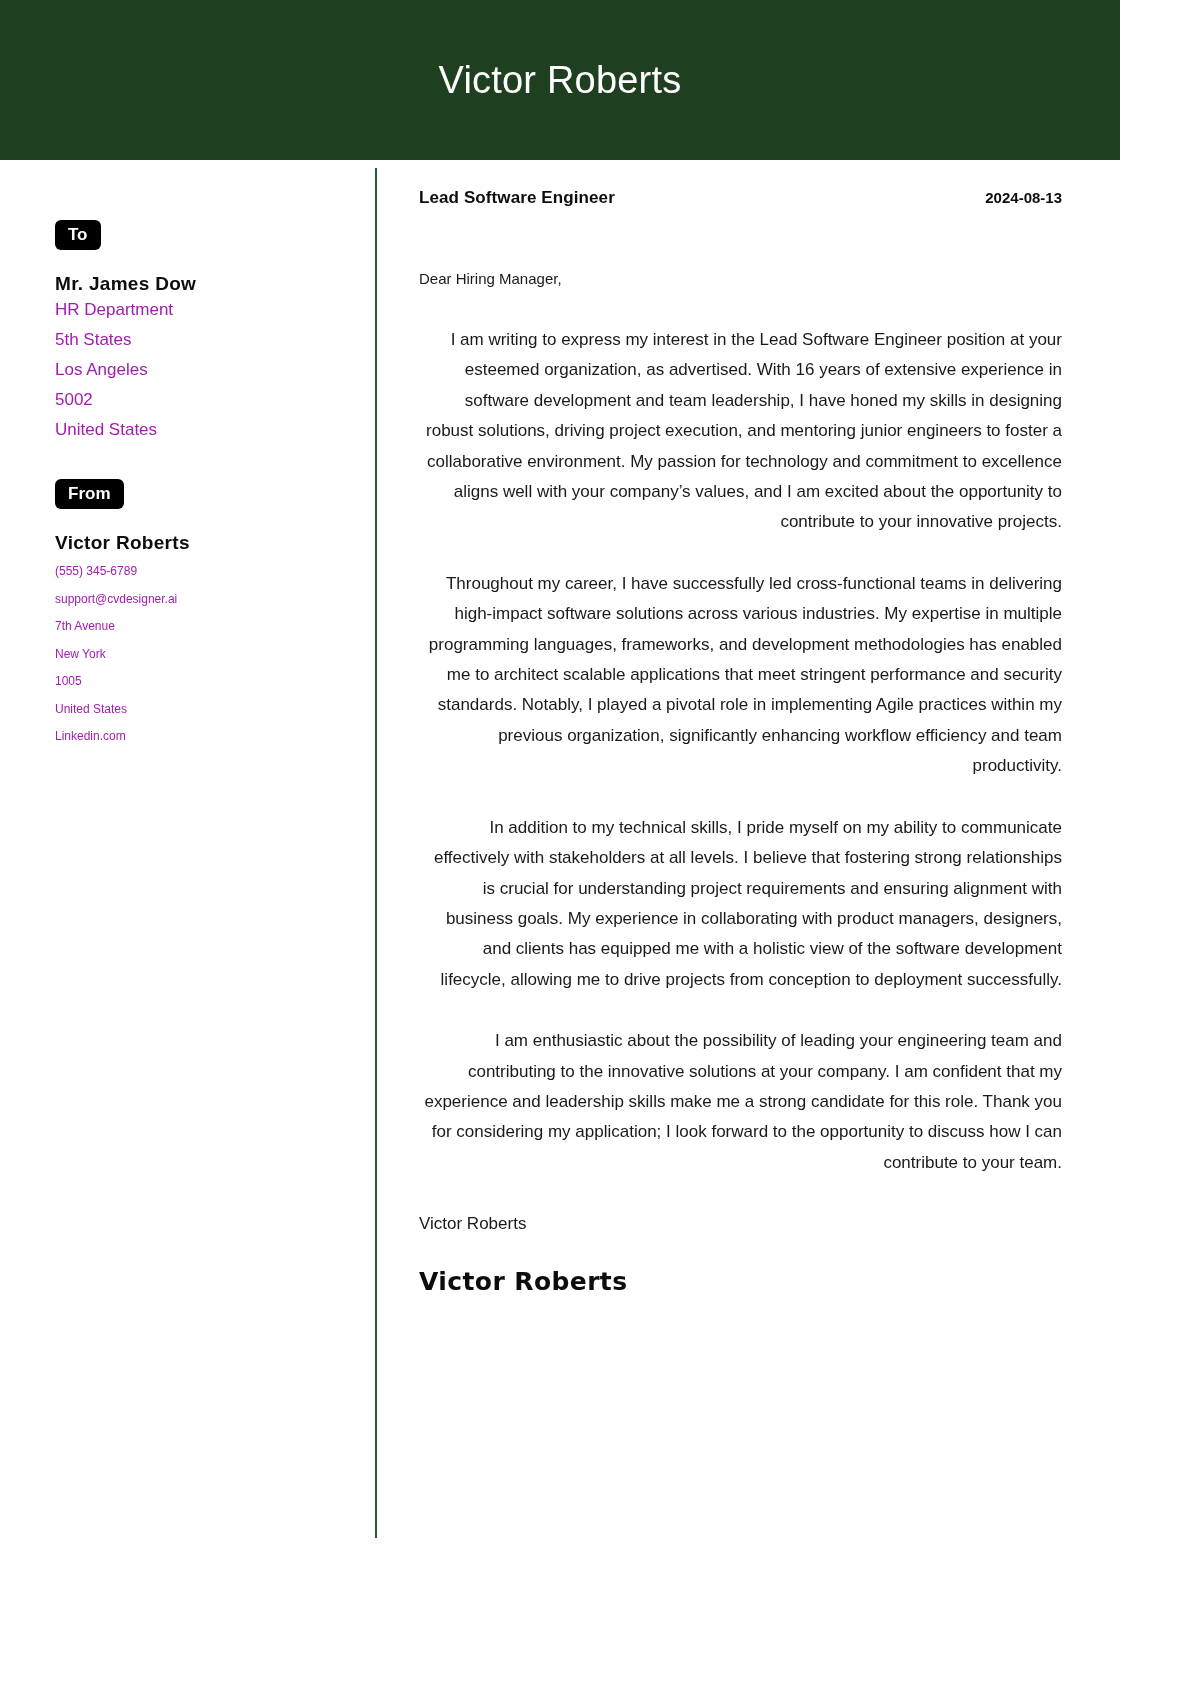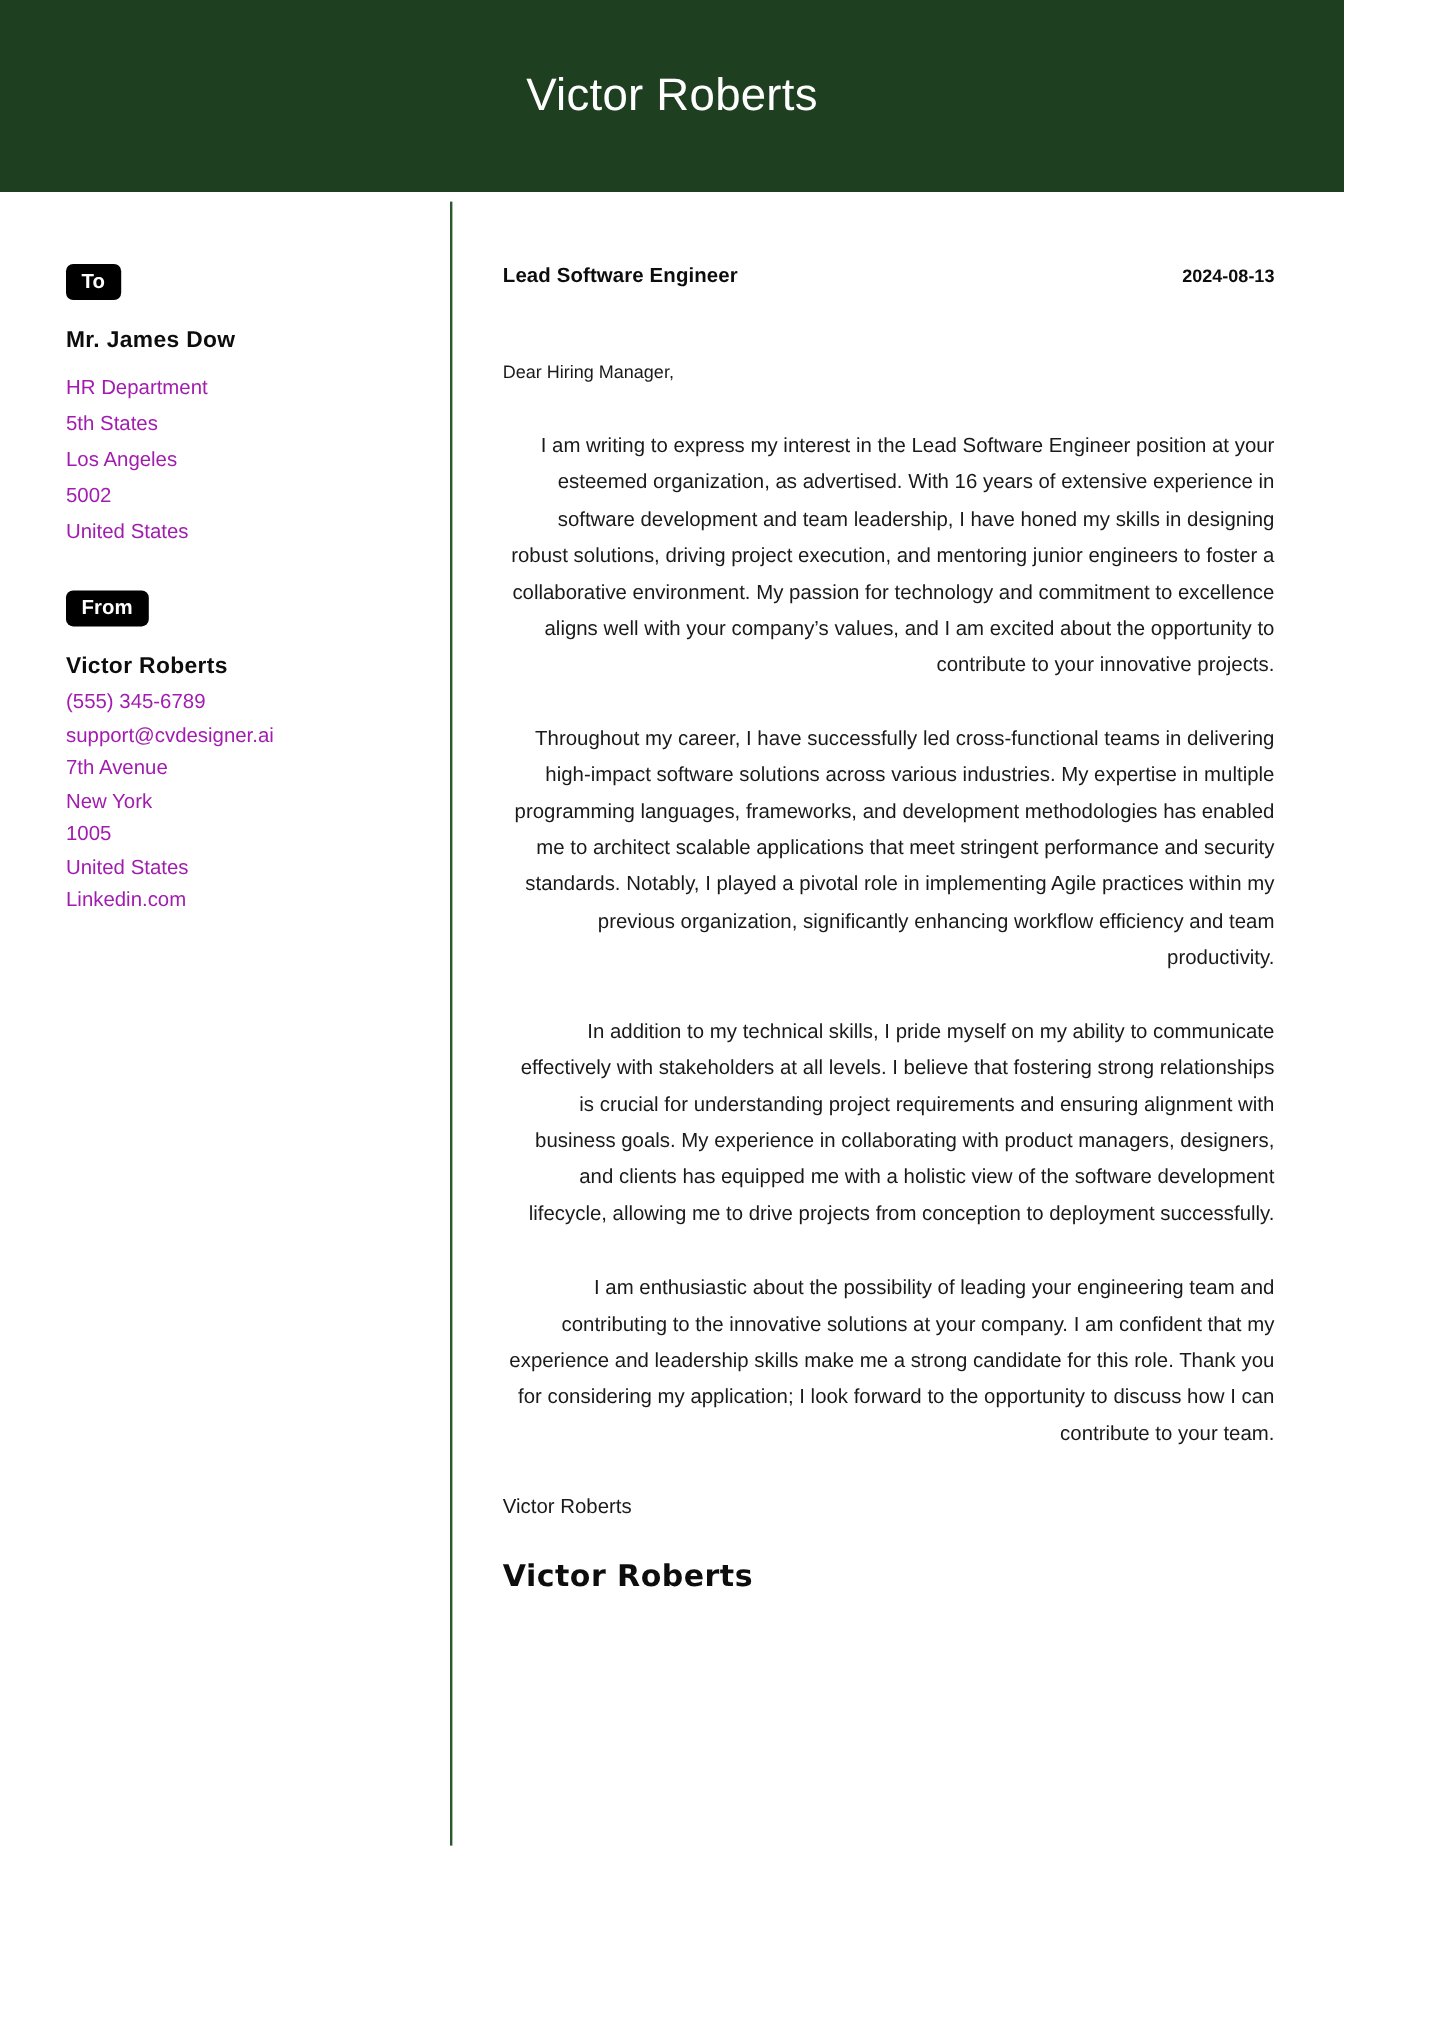--- a/index.html
+++ b/index.html
@@ -49,51 +49,51 @@
   .divider {
     width: 2px;
     background: #2E5730;
     flex: 0 0 2px;
     height: 1370px;
     margin-top: 8px;
   }
   .letter {
     flex: 1 1 auto;
     box-sizing: border-box;
-    padding: 60px 58px 0 42px;
+    padding: 28px 58px 0 42px;
   }
 
   
   .chip {
     display: inline-block;
     background: #000000;
     color: #ffffff;
     font-size: 17px;
     font-weight: bold;
     border-radius: 6px;
     padding: 6px 13px 7px 13px;
     line-height: 1;
   }
   .party-block { margin-bottom: 0; }
   .party-name {
     font-size: 19px;
     font-weight: bold;
     color: #0d0d0d;
     margin-top: 23px;
-    margin-bottom: 13px;
+    margin-bottom: 0;
     letter-spacing: 0.3px;
   }
   .party-line {
     font-size: 17px;
     color: #a21caf;
     line-height: 30px;
     font-weight: 400;
   }
   .from-group { margin-top: 34px; }
-  .from-group .party-line { font-size: 17px; line-height: 27.5px; }
+  .from-group .party-line { font-size: 12px; line-height: 27.5px; }
   .from-group .party-name { font-size: 19px; margin-bottom: 4px; }
 
   
   .letter-head {
     display: flex;
     justify-content: space-between;
     align-items: baseline;
     margin-bottom: 56px;
   }
   .job-title {

